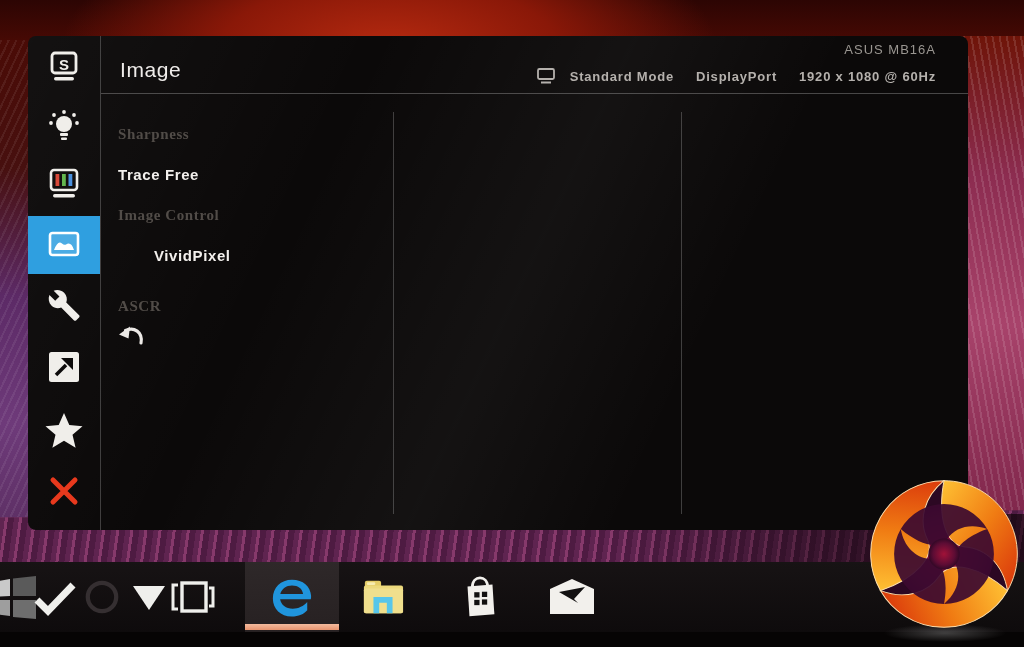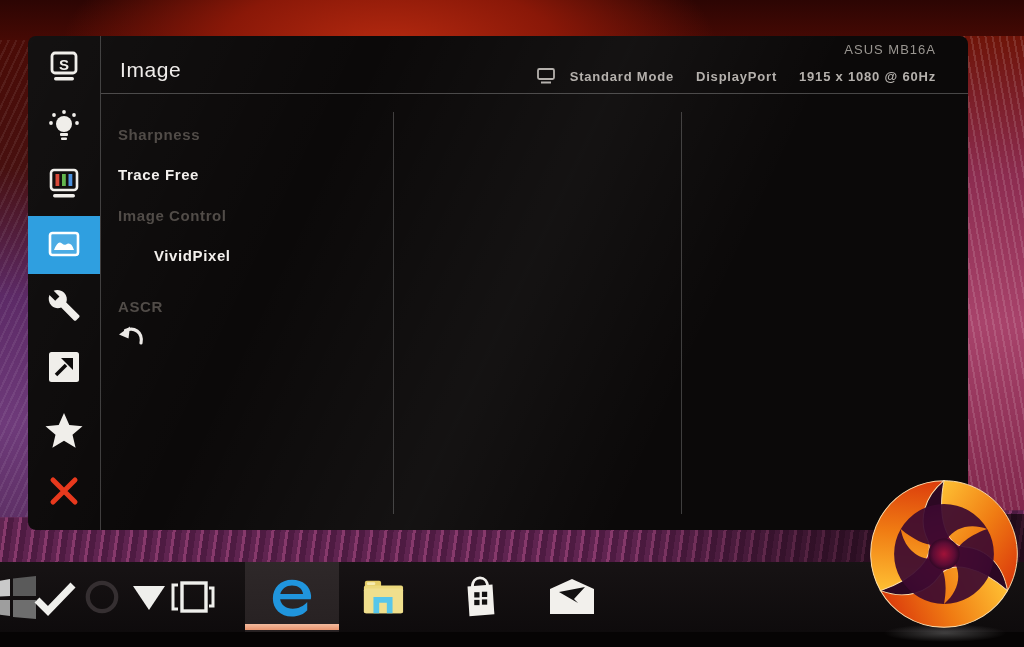--- a/index.html
+++ b/index.html
@@ -72,21 +72,21 @@
   .status-row .mon-ic{margin-right:-8px;display:flex;}
   .header-line{
     position:absolute;left:73px;right:0;top:57px;height:1px;
     background:rgba(235,235,235,.28);
   }
   .content{position:absolute;left:73px;top:58px;right:0;bottom:0;}
   .menu-item{
     position:absolute;left:17px;
     font-size:15px;font-weight:700;letter-spacing:.6px;color:#f3f0ed;cursor:default;
   }
-  .menu-item.dim{color:#514c48;}
+  .menu-item.dim{color:#514c48;font-family:Liberation Serif, serif;}
   .back-btn{position:absolute;left:15px;top:228px;width:30px;height:26px;}
   .vdiv{position:absolute;top:18px;height:402px;width:1px;background:rgba(200,200,200,.28);}
   .vdiv.v1{left:292px;}
   .vdiv.v2{left:580px;}
   
   .taskbar{
     position:absolute;left:0;top:562px;width:1024px;height:70px;z-index:3;
     background:linear-gradient(#171314,#0e0b0c);
   }
   .below-bar{
@@ -195,21 +195,21 @@
 
       <div class="status-row">
         <span class="mon-ic">
           <svg width="20" height="17" viewBox="0 0 20 17">
             <rect x="2" y="2" width="16" height="10" rx="1.5" fill="none" stroke="#b5b1ad" stroke-width="1.8"></rect>
             <rect x="5" y="14.5" width="10" height="2" fill="#b5b1ad"></rect>
           </svg>
         </span>
         <span>Standard Mode</span>
         <span>DisplayPort</span>
-        <span>1915 x 1080 @ 60Hz</span>
+        <span>1920 x 1080 @ 60Hz</span>
       </div>
 
       <div class="header-line"></div>
 
       <div class="content">
         <div class="menu-item dim" style="top:32px;">Sharpness</div>
         <div class="menu-item" style="top:72px;">Trace Free</div>
         <div class="menu-item dim" style="top:113px;">Image Control</div>
         <div class="menu-item" style="top:153px;margin-left:36px;">VividPixel</div>
         <div class="menu-item dim" style="top:204px;">ASCR</div>

